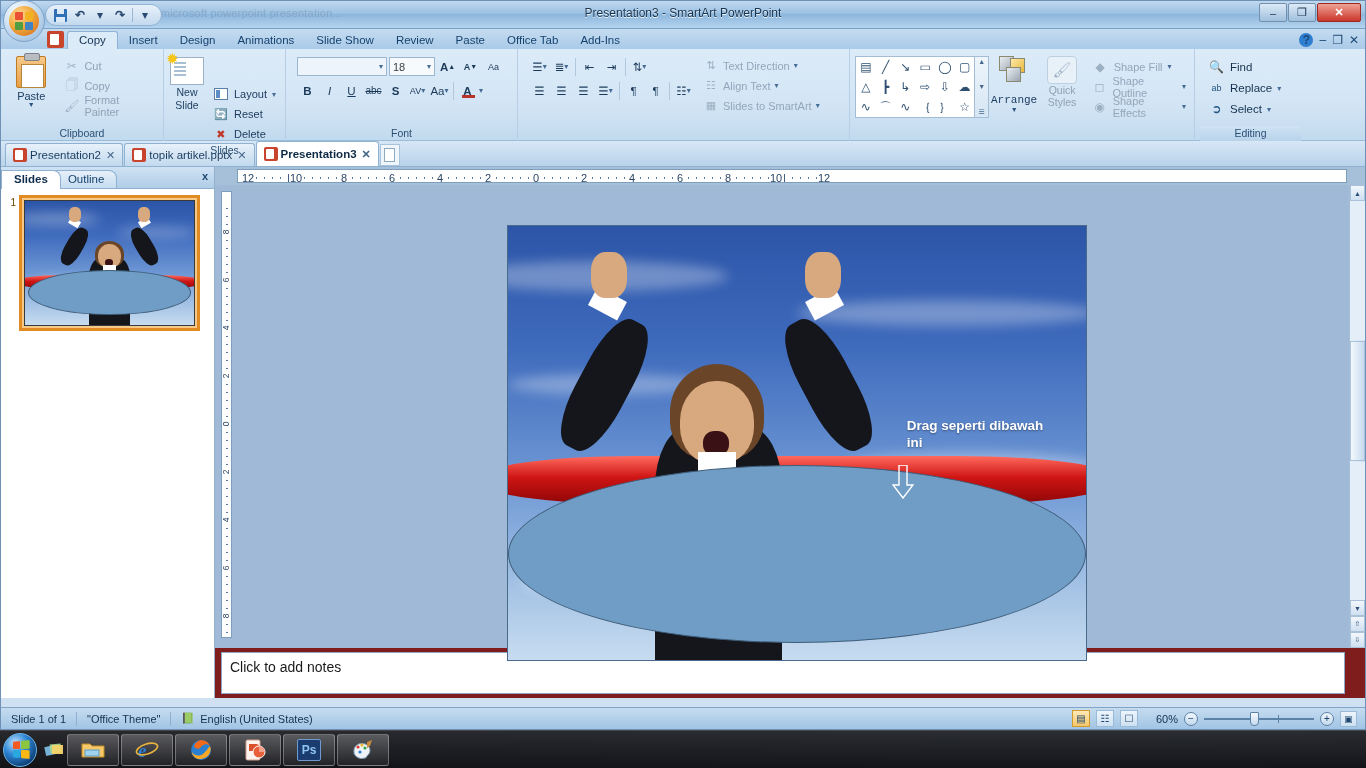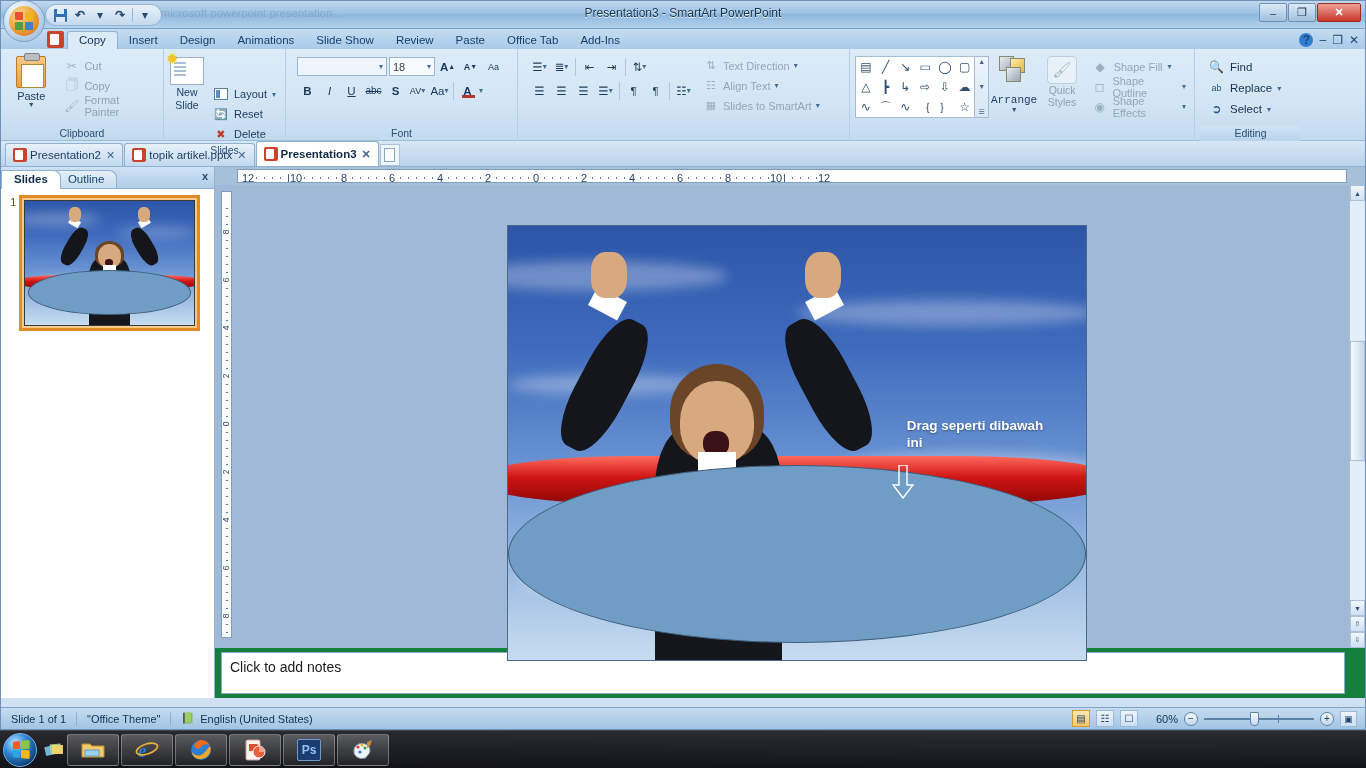--- a/index.html
+++ b/index.html
@@ -300,21 +300,21 @@
   .vscroll{
     width:16px;background:linear-gradient(to right,#e8f1fa,#cfe0f1);border-left:1px solid #a5bed8;
     display:flex;flex-direction:column;align-items:center;
   }
   .sbtn{width:15px;height:16px;display:flex;align-items:center;justify-content:center;font-size:7px;color:#2d5077;background:linear-gradient(to bottom,#f2f7fc,#cfe0f1);border:1px solid #a9c2da;}
   .sthumb{width:15px;height:120px;background:linear-gradient(to right,#f4f9fd,#c7daed);border:1px solid #a9c2da;margin:1px 0;}
   .sfill{flex:1;background:#e3eef8;width:15px;}
 
   
   .notespane{
-    height:50px; background:#15803d; padding:4px 20px 4px 6px; display:flex;
+    height:50px; background:#7f1d1d; padding:4px 20px 4px 6px; display:flex;
   }
   .notesbox{
     flex:1;background:#fff;border:1px solid #8aa8c6;
     font-size:14px;color:#1a1a1a;padding:6px 8px;
   }
 
   
   .statusbar{
     position:absolute;left:0;right:0;bottom:0;height:22px;
     background: linear-gradient(to bottom,#c5dcf0,#a2c4e4);

